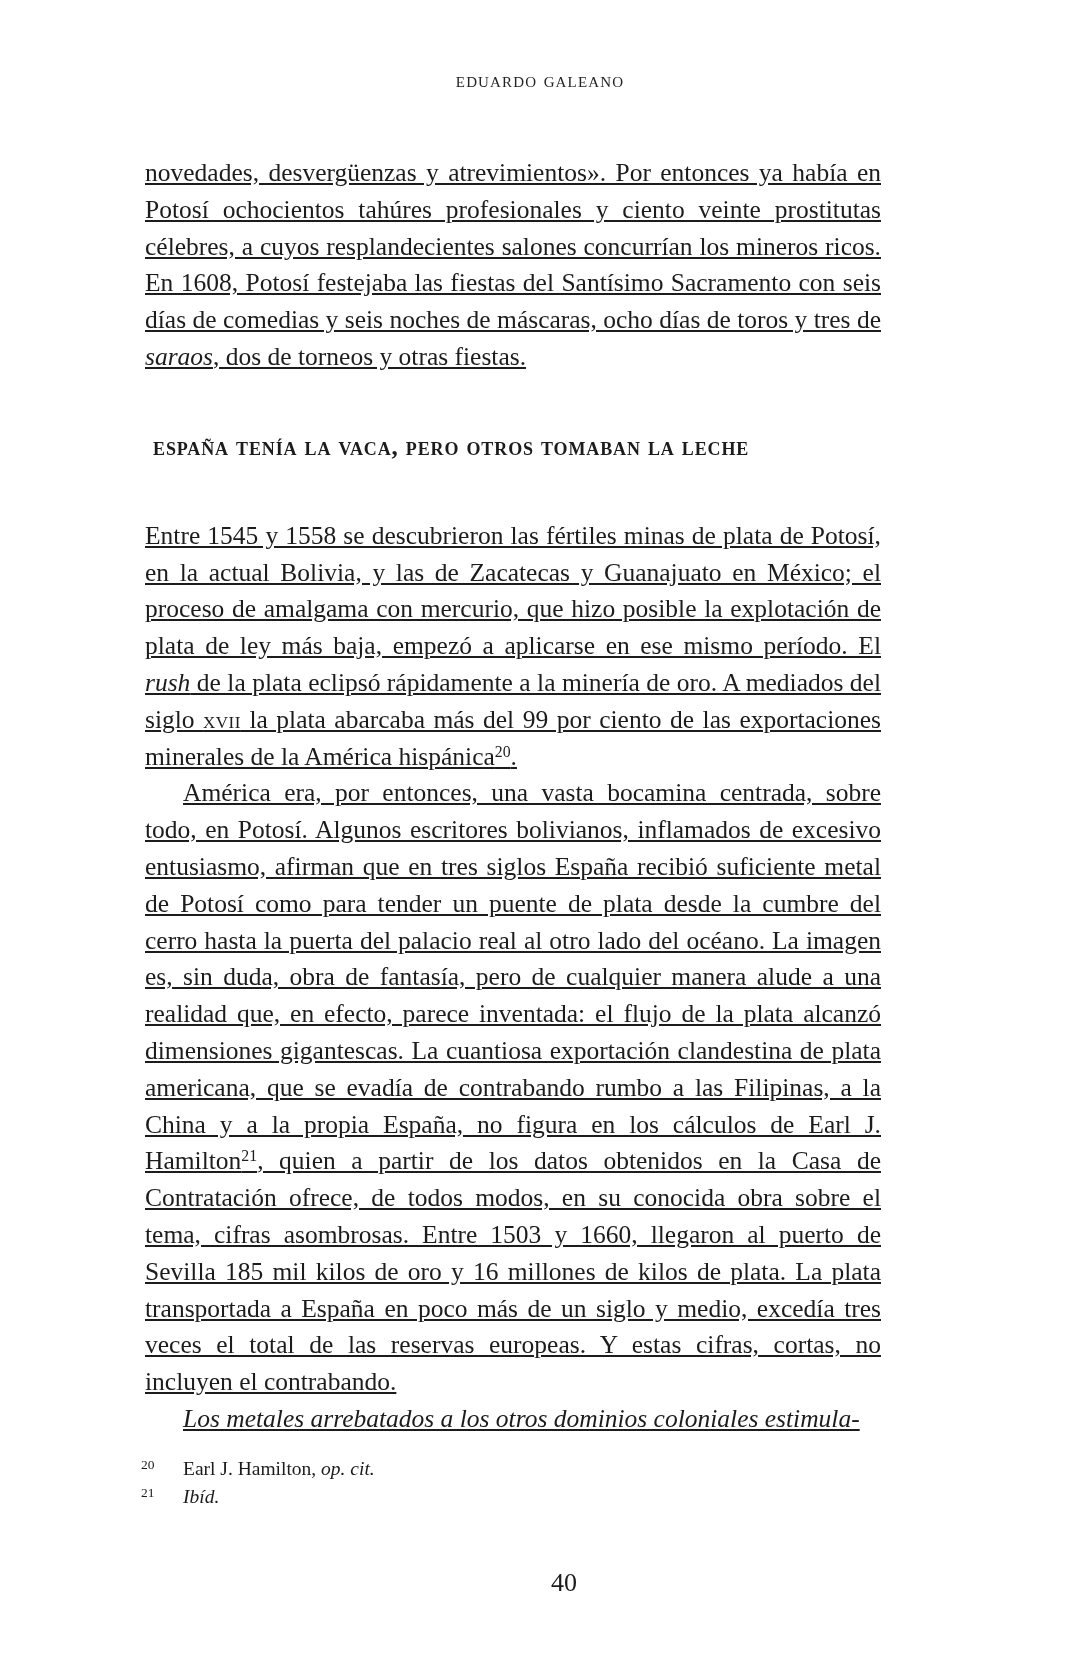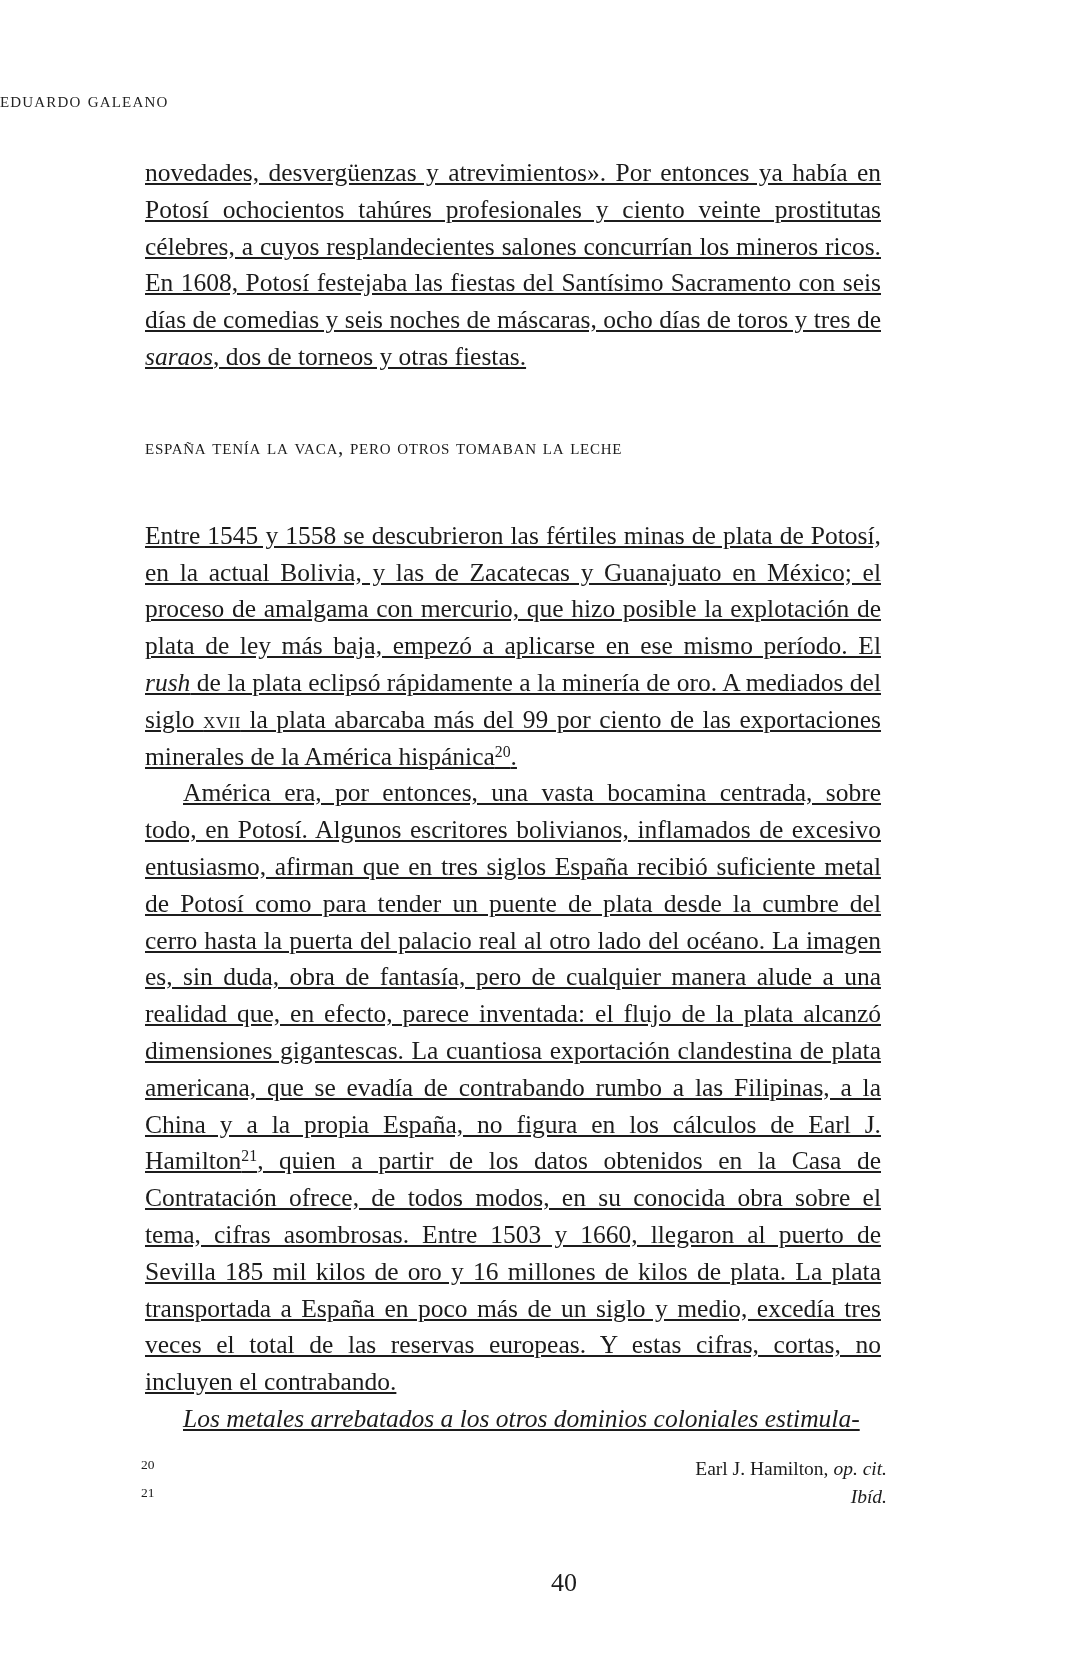--- a/index.html
+++ b/index.html
@@ -16,24 +16,24 @@
     background: #ffffff;
     color: #1a1a1a;
     font-family: "Liberation Serif", "DejaVu Serif", serif;
     overflow: hidden;
     box-sizing: border-box;
   }
 
   
   .running-head {
     position: absolute;
-    top: 88px;
+    top: 68px;
     left: 0;
     width: 1080px;
-    text-align: left;
+    text-align: center;
     font-size: 21px;
     letter-spacing: 0.055em;
     font-variant: small-caps;
     text-transform: lowercase;
     color: #232323;
   }
   .running-head::first-letter { font-size: 1em; }
 
   
   .textblock {
@@ -50,23 +50,23 @@
     text-align: justify;
     text-justify: inter-word;
     color: #1c1c1c;
     hyphens: none;
     text-decoration: underline;
   }
   p.body.indent { text-indent: 38px; }
 
   
   h2.section-head {
-    margin: 0;
-    font-size: 21px;
-    font-weight: normal;
+    margin: 8px;
+    font-size: 25px;
+    font-weight: bold;
     font-variant: small-caps;
     text-transform: lowercase;
     letter-spacing: 0.035em;
     color: #1c1c1c;
     line-height: 30px;
   }
   .head-wrap {
     margin-top: 56px;
     margin-bottom: 56px;
   }
@@ -102,21 +102,21 @@
   .fn-num {
     width: 46px;
     flex: 0 0 46px;
     font-size: 13.5px;
     line-height: 1;
     padding-top: 3px;
     text-align: left;
     padding-left: 4px;
     box-sizing: border-box;
   }
-  .fn-text { flex: 1 1 auto; text-align: right; }
+  .fn-text { flex: 1 1 auto; }
 
   
   .folio {
     position: absolute;
     left: 0;
     top: 1568px;
     width: 1080px;
     text-align: center;
     font-size: 26px;
     color: #1c1c1c;

